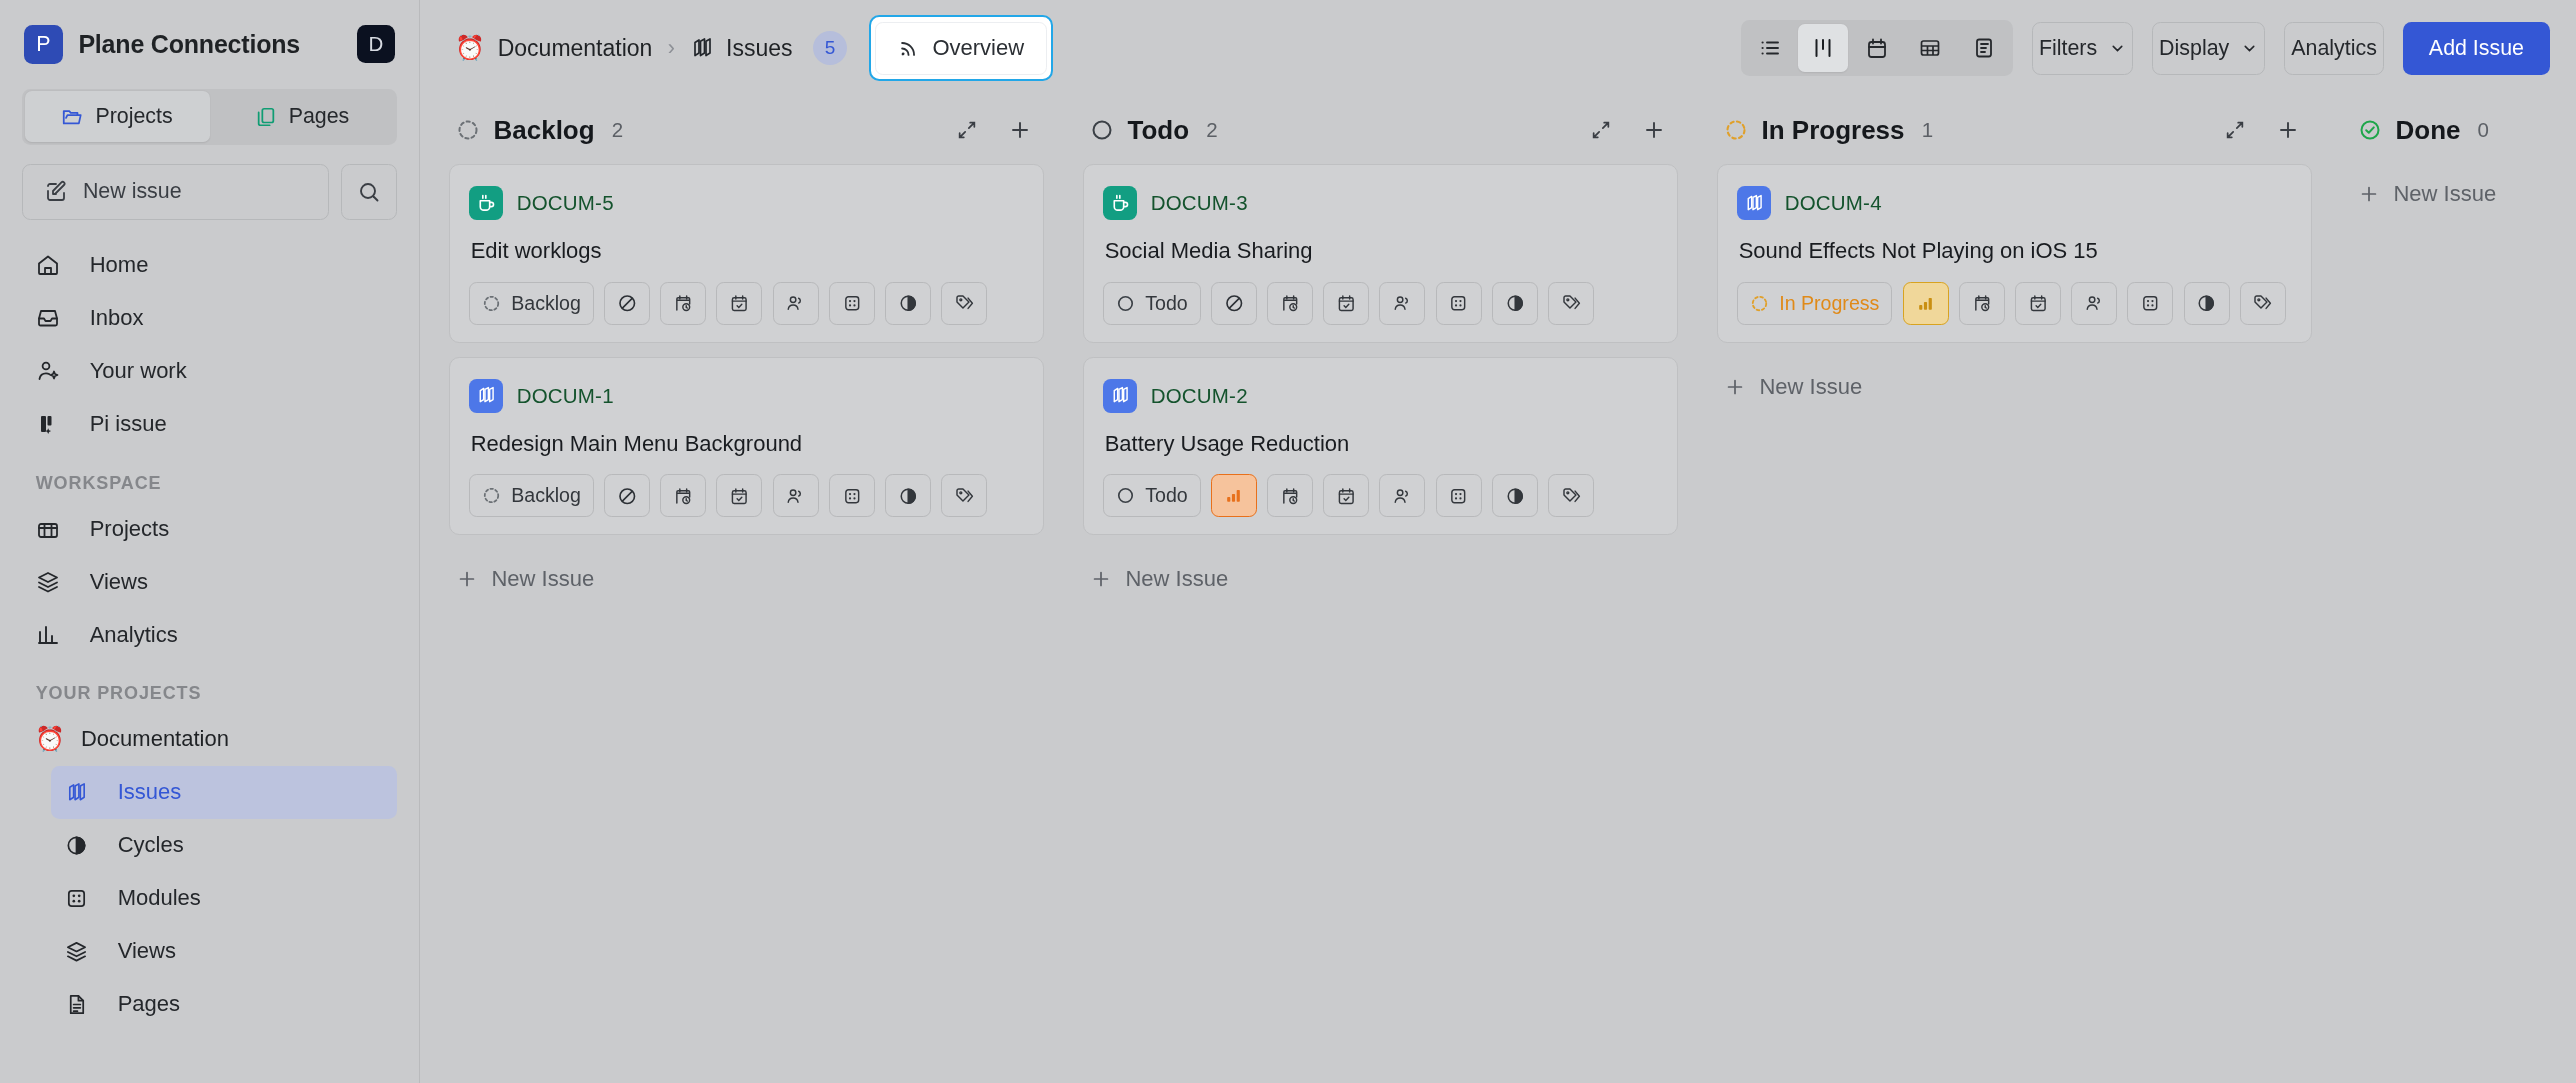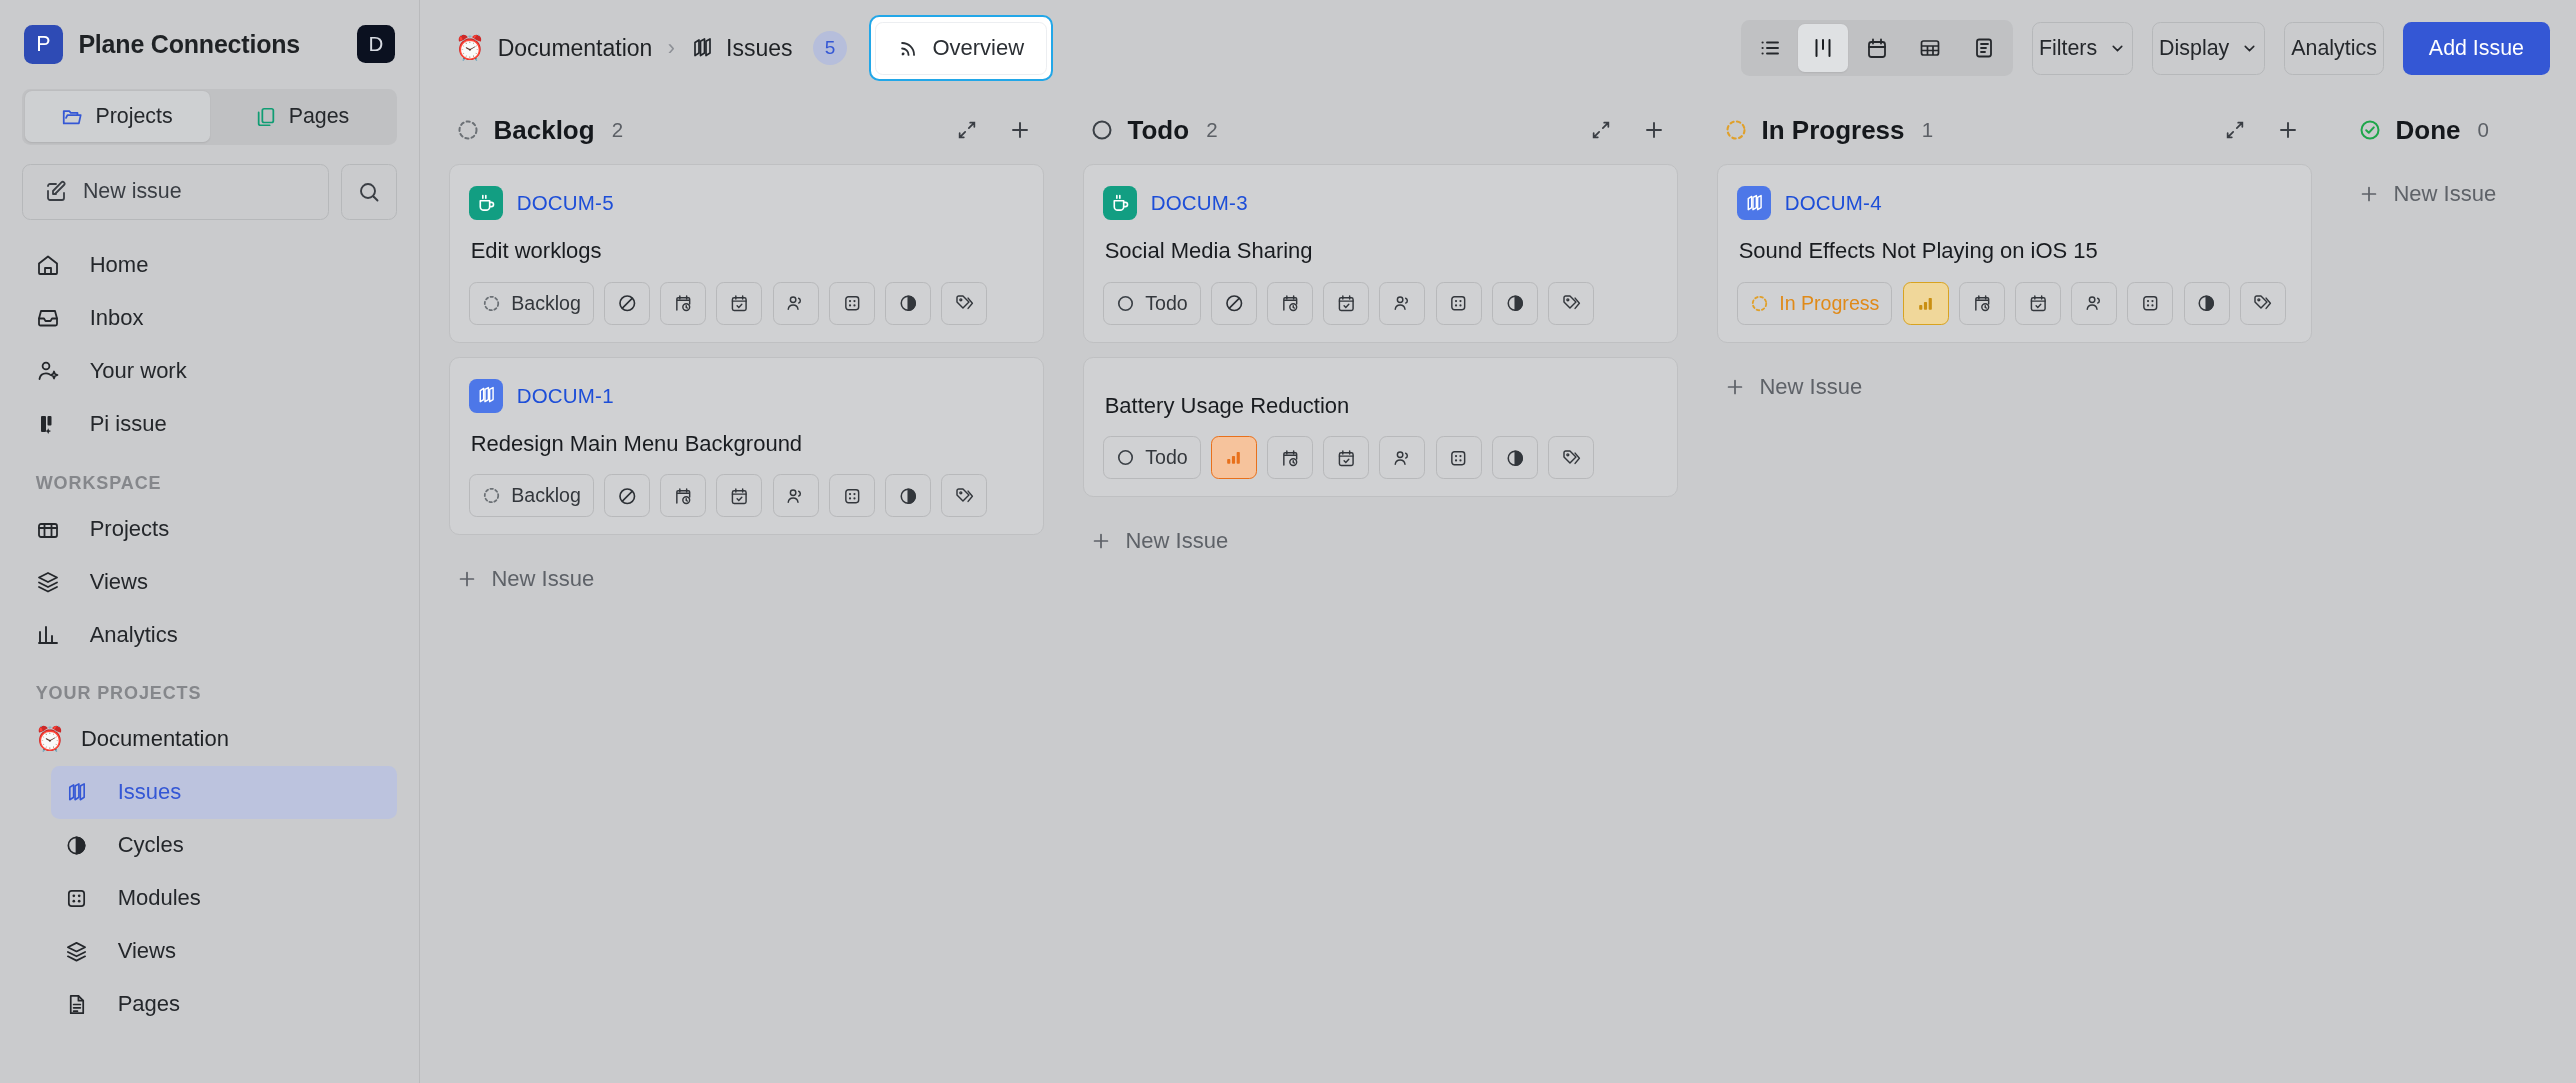--- a/index.html
+++ b/index.html
@@ -156,21 +156,21 @@
     border-radius: 10.2px; padding: 19px 19px 17px 19px;
     margin-bottom: 13.7px; cursor: pointer;
   }
   .card-top { display: flex; align-items: center; gap: 13.7px; height: 38px; }
   .proj-badge {
     width: 34px; height: 34px; border-radius: 7.7px;
     display: flex; align-items: center; justify-content: center; flex: 0 0 34px;
   }
   .proj-badge.teal { background: #129e82; }
   .proj-badge.blue { background: #4d77e8; }
-  .card-key { font-size: 20.5px; color: #1d4ed8; letter-spacing: 0.2px; }
+  .card-key { font-size: 20.5px; color: #14532d; letter-spacing: 0.2px; }
   .card-title { font-size: 22px; color: #191c20; margin: 15.4px 0 17px 1.7px; line-height: 1.25; }
   .chips { display: flex; flex-wrap: wrap; gap: 10.2px; }
   .chip {
     height: 43px; border: 1.7px solid #b8b9bb; border-radius: 7.7px;
     display: flex; align-items: center; gap: 10.2px; padding: 0 12px;
     font-size: 19.6px; color: #33373c; background: transparent; cursor: pointer;
   }
   .chip.icon-only { width: 46px; padding: 0; justify-content: center; }
   .chip.amber { border-color: #d8a320; background: #f0d79a; }
   .chip.orange { border-color: #e8701b; background: #f6c39c; }
@@ -799,20 +799,30 @@
                     <path d="M3.5 10.5V5.5a2 2 0 0 1 2-2h5l7 7-7 7Z"></path>
                     <circle cx="8" cy="8" r="1.1"></circle>
                     <path d="m16.5 6 5 6-5 6"></path>
                   </svg>
               </span>
             </div>
           </div>
         </div>
 
         <div class="card">
+          <div class="card-top">
+            <span class="proj-badge blue">
+              <svg width="20.5" height="20.5" viewBox="0 0 24 24" fill="none" stroke="#fff" stroke-width="1.7" stroke-linejoin="round">
+                  <path d="M5 6.5 9 4v13l-4 2.5Z"></path>
+                  <path d="M10.5 5.2 14.5 3v14l-4 2.5Z"></path>
+                  <path d="M16 5.2 20 3v14l-4 2.5Z"></path>
+                </svg>
+            </span>
+            <span class="card-key">DOCUM-2</span>
+          </div>
           <div class="card-title">Battery Usage Reduction</div>
           <div class="chips">
             <div class="chip">
               <span>
                 <svg width="19" height="19" viewBox="0 0 24 24" fill="none" stroke="#3b4046" stroke-width="2.1">
                     <circle cx="12" cy="12" r="8.5"></circle>
                   </svg>
               </span>
               <span>Todo</span>
             </div>

